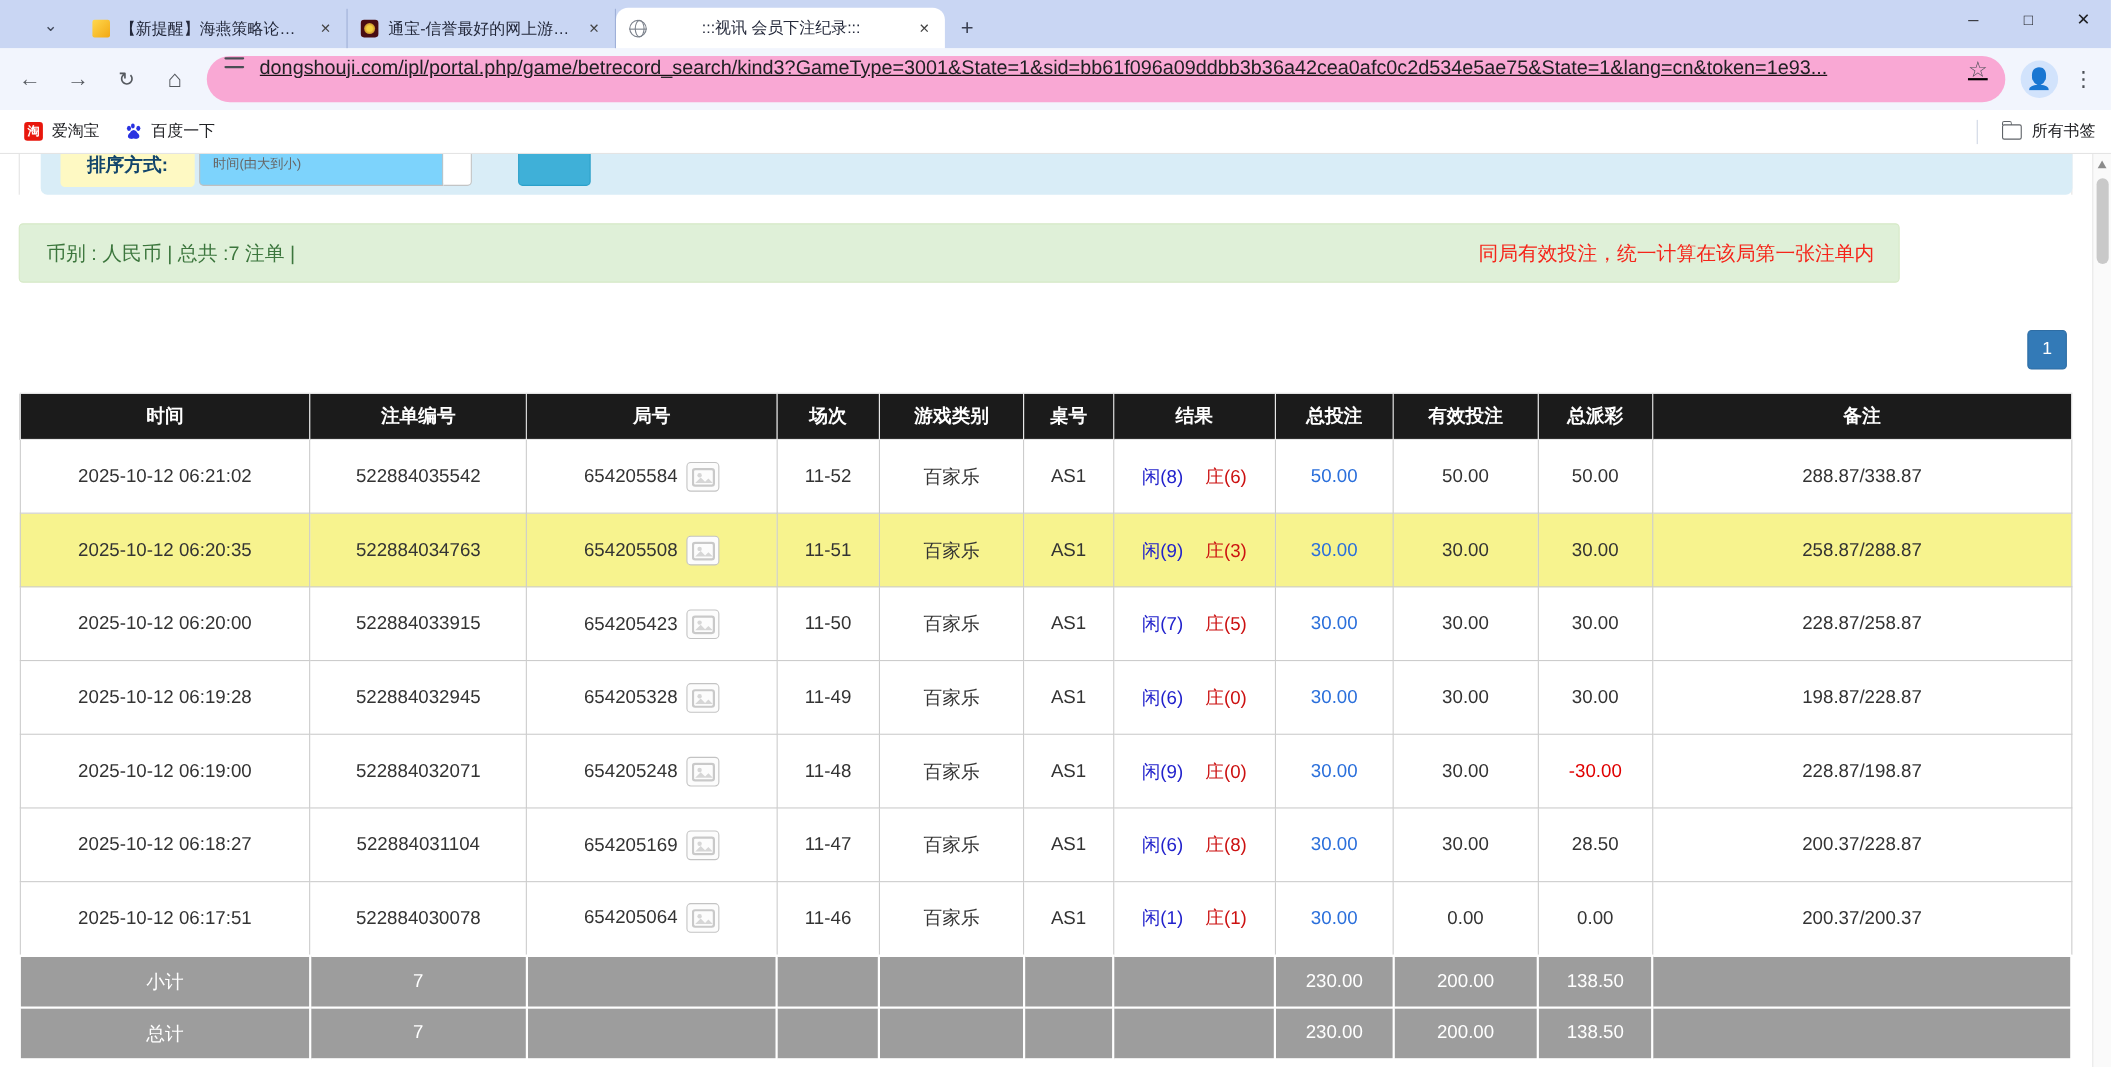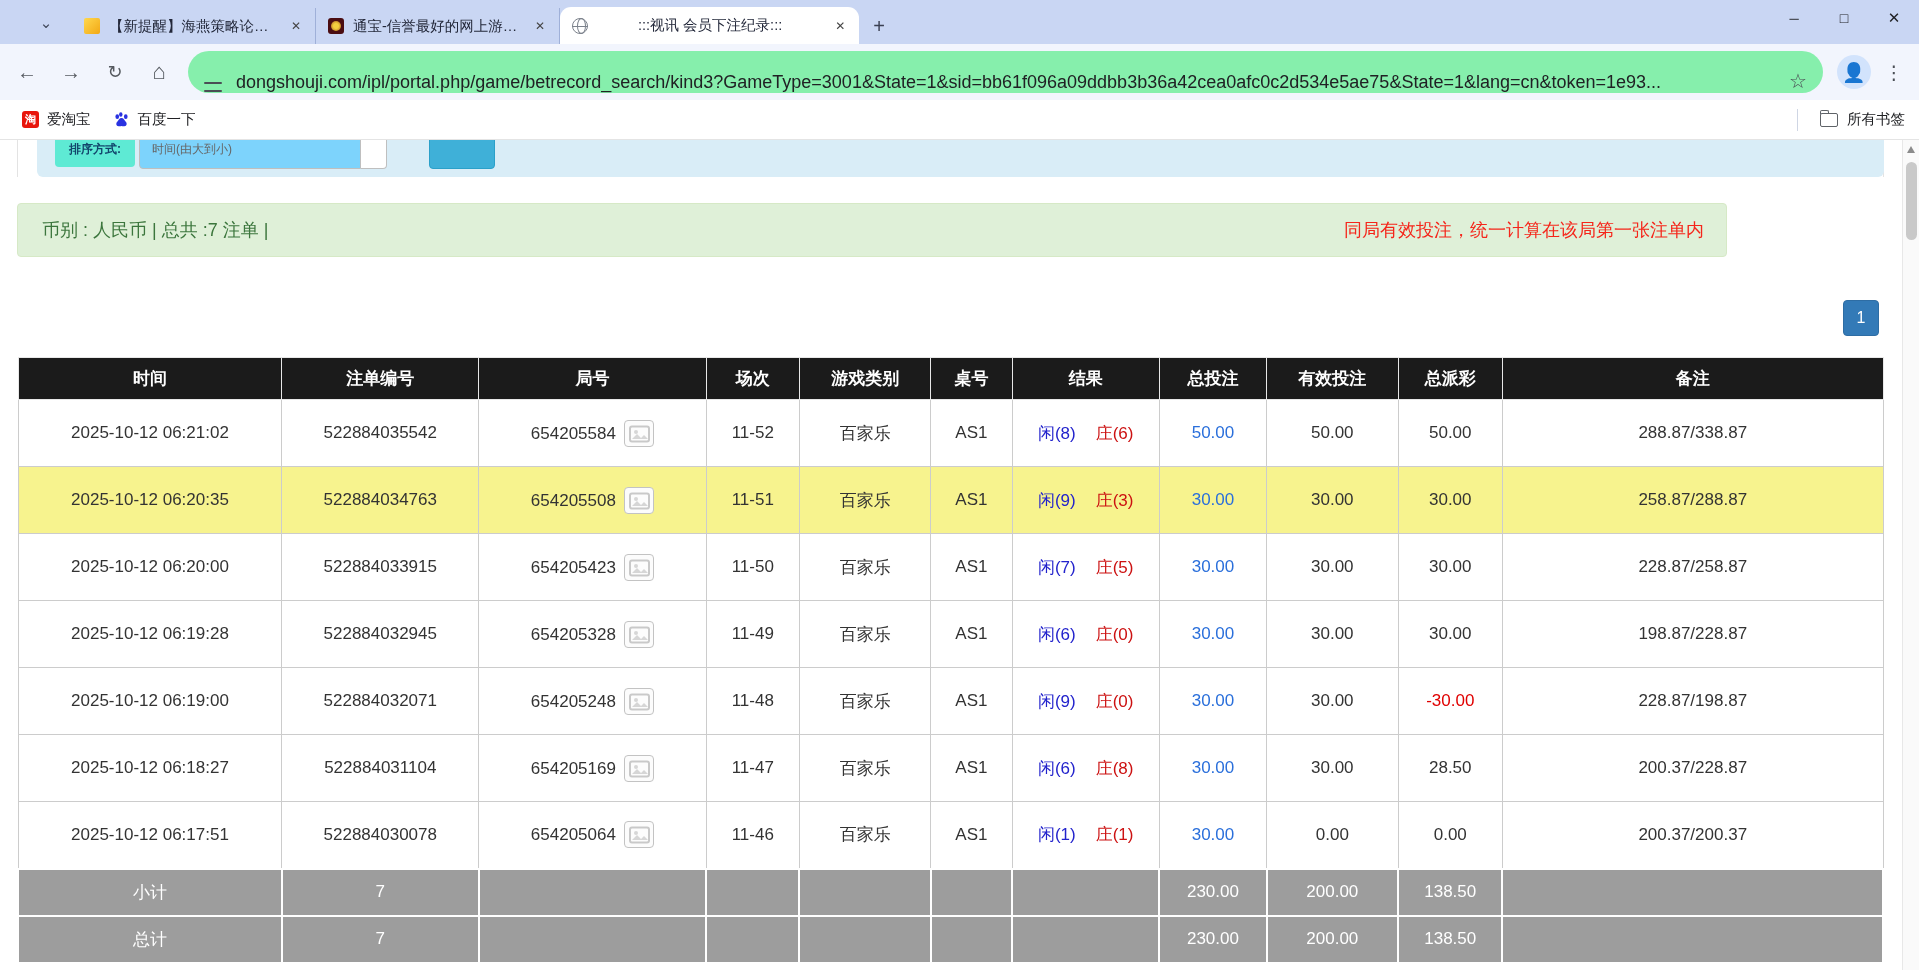--- a/index.html
+++ b/index.html
@@ -20,21 +20,21 @@
   .fav-maroon::after { content:""; position:absolute; left:3px; top:3px; width:10px; height:10px; border-radius:50%; background:radial-gradient(circle,#f4d03f 35%,#a3581b 100%); }
   .fav-globe { border:1.6px solid #7c828c; border-radius:50%; }
   .fav-globe::before { content:""; position:absolute; left:50%; top:-1px; bottom:-1px; width:7px; margin-left:-3.5px; border:1.6px solid #7c828c; border-radius:50%; }
   .fav-globe::after { content:""; position:absolute; left:-1px; right:-1px; top:50%; height:0; border-top:1.6px solid #7c828c; }
   .newtab-btn { width:28px; height:28px; margin:0 0 4px 6px; border-radius:50%; font-size:20px; color:#3a4052; display:flex; align-items:center; justify-content:center; }
   .win-controls { position:absolute; right:0; top:0; height:36px; display:flex; }
   .win-btn { width:50px; height:36px; display:flex; align-items:center; justify-content:center; color:#202124; font-size:13px; }
 
   .toolbar { position:absolute; left:0; top:44px; width:1919px; height:56px; background:#f2f5fd; display:flex; align-items:center; }
   .nav-icon { width:34px; height:34px; margin-left:10px; display:flex; align-items:center; justify-content:center; font-size:20px; color:#55595f; }
-  .omnibox { flex:1; height:42px; margin:0 14px 0 12px; background:#86efac; border-radius:21px; display:flex; align-items:flex-end; padding:0 16px; }
+  .omnibox { flex:1; height:42px; margin:0 14px 0 12px; background:#f9a8d4; border-radius:21px; display:flex; align-items:flex-start; padding:0 16px;text-decoration:underline; }
   .tune-icon { width:18px; height:12px; position:relative; margin-right:14px; flex:0 0 18px; }
   .tune-icon::before,.tune-icon::after { content:""; position:absolute; left:0; right:0; height:2px; background:#4a4e55; border-radius:1px; }
   .tune-icon::before { top:1px; } .tune-icon::after { bottom:1px; }
   .omni-url { flex:1; font-size:18px; color:#202124; white-space:nowrap; overflow:hidden; }
   .star-icon { font-size:20px; color:#4a4e55; margin-left:10px; }
   .avatar { width:34px; height:34px; border-radius:50%; background:#d2e3fc; color:#1a73e8; font-size:19px; display:flex; align-items:center; justify-content:center; margin-right:8px; }
   .kebab { width:30px; height:34px; display:flex; align-items:center; justify-content:center; font-size:19px; color:#4a4e55; margin-right:10px; }
 
   .bookmarks-bar { position:absolute; left:0; top:100px; width:1919px; height:40px; background:#fff; border-bottom:1px solid #e4e4e4; display:flex; align-items:center; }
   .bm-item { display:flex; align-items:center; margin-left:22px; font-size:14.5px; color:#202124; }
@@ -48,21 +48,21 @@
 
   
   .scrollbar { position:absolute; right:0; top:140px; width:17px; height:830px; background:#fafafa; border-left:1px solid #e8e8e8; }
   .sb-up { position:absolute; top:6px; left:4px; width:0; height:0; border-left:4.5px solid transparent; border-right:4.5px solid transparent; border-bottom:7px solid #8b8b8b; }
   .sb-thumb { position:absolute; top:22px; left:3px; width:11px; height:78px; background:#c9c9c9; border-radius:6px; }
 
   
   .card-edges { position:absolute; left:17px; top:140px; width:1867px; height:37px; border-left:1px solid #e3e3e3; border-right:1px solid #e3e3e3; }
   .filter-panel { position:absolute; left:37px; top:140px; width:1847px; height:37px; background:#d9edf7; border-radius:0 0 6px 6px; overflow:hidden; }
   .filter-row { position:absolute; left:18px; top:-14px; height:46px; display:flex; align-items:center; }
-  .filter-label { background:#5eead4; color:#12456b; font-weight:bold; font-size:12px; padding:9px 14px; border-radius:4px; }
+  .filter-label { background:#fef9c3; color:#12456b; font-weight:bold; font-size:17px; padding:9px 24px; border-radius:4px; }
   .filter-select { width:222px; height:40px; background:#7dd3fc; border:1px solid #bfbfbf; border-radius:4px 0 0 4px; margin-left:4px; display:flex; align-items:center; padding-left:12px; color:#666; font-size:12px; }
   .filter-select-cap { width:26px; height:40px; background:#fff; border:1px solid #bfbfbf; border-left:none; border-radius:0 4px 4px 0; }
   .filter-btn { width:66px; height:40px; margin-left:42px; background:#3fb0d8; border:1px solid #2ba0c9; border-radius:4px; }
 
   .summary-bar { position:absolute; left:17px; top:203px; width:1710px; height:54px; background:#dff0d8; border:1px solid #d6e9c6; border-radius:4px; display:flex; align-items:center; }
   .summary-left { color:#3c763d; font-size:18px; margin-left:24px; }
   .summary-right { color:#f5251a; font-size:18px; margin-left:auto; margin-right:22px; }
 
   .pagination-btn { position:absolute; left:1843px; top:300px; width:36px; height:36px; background:#337ab7; color:#fff; border:1px solid #2e6da4; border-radius:4px; font-size:16px; display:flex; align-items:center; justify-content:center; }
 

